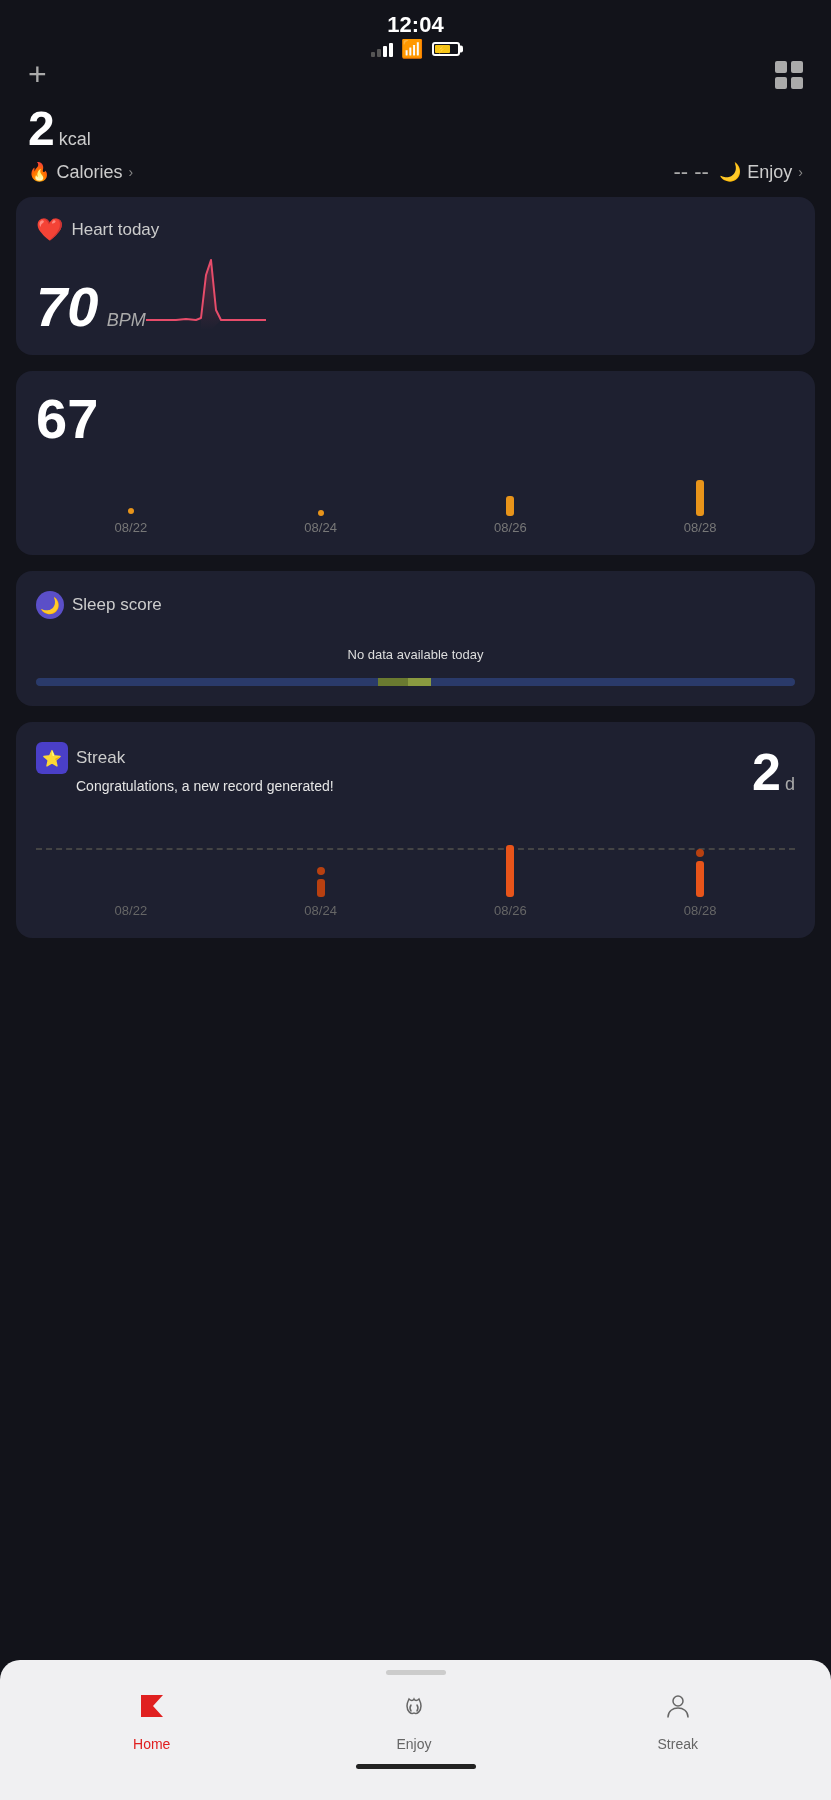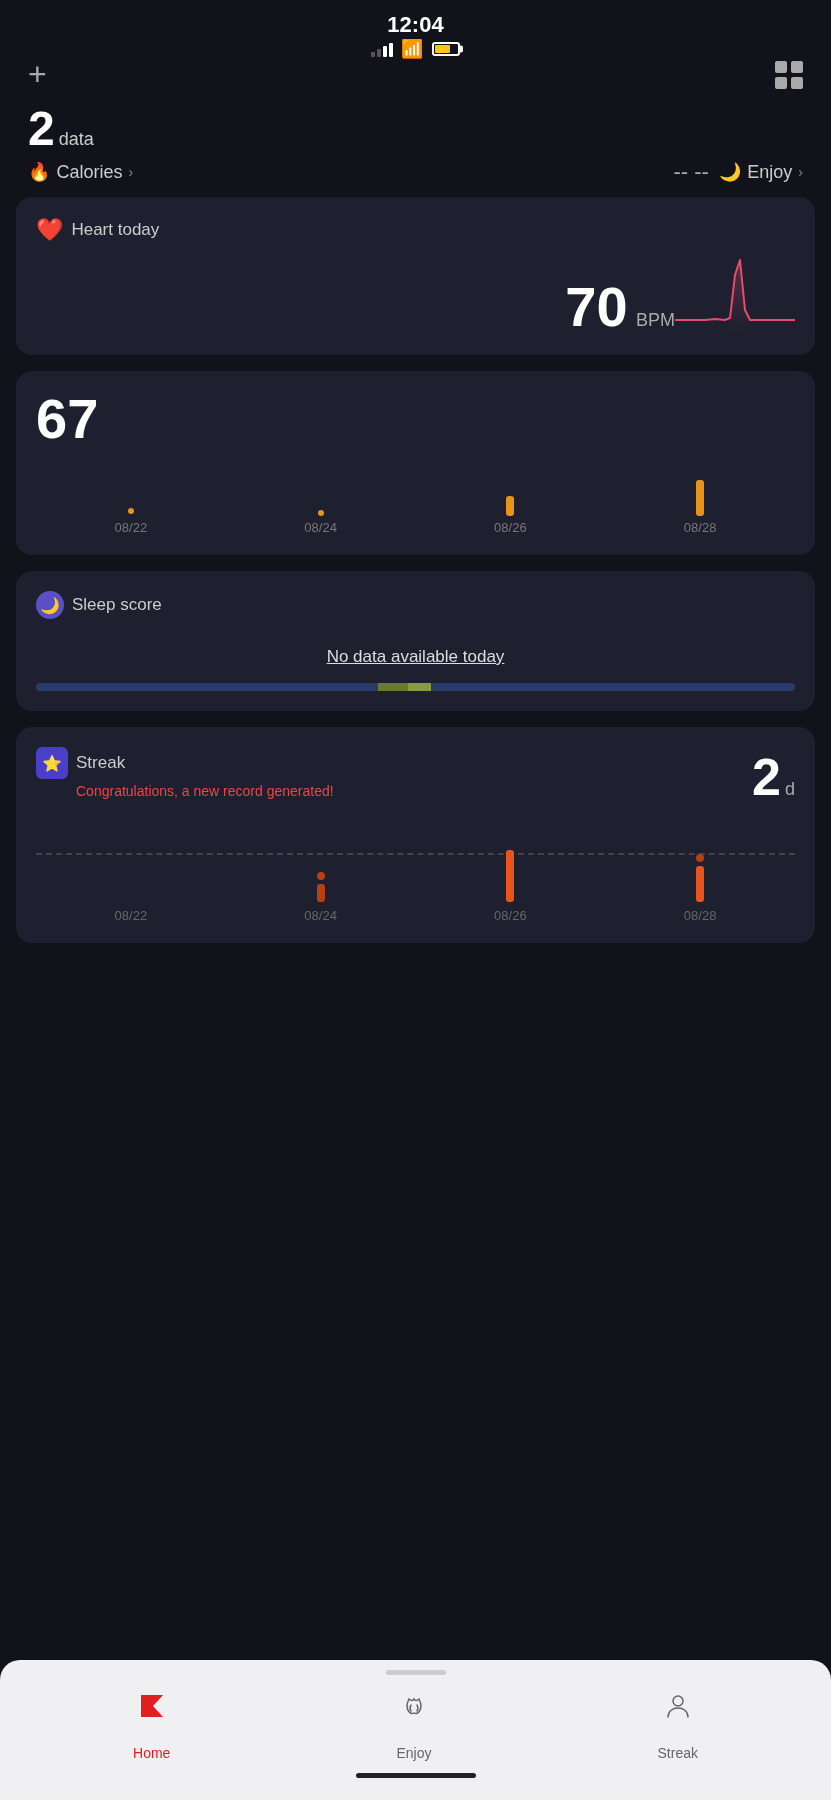--- a/index.html
+++ b/index.html
@@ -182,22 +182,23 @@
       font-weight: 700;
       line-height: 1;
     }
     .heart-unit {
       font-size: 18px;
       color: #aaa;
       margin-left: 4px;
     }
     .heart-rate-content {
       display: flex;
-      justify-content: flex-end;
+      justify-content: flex-start;
       align-items: flex-end;
+      font-style: italic;
     }
     .heart-chart {
       width: 120px;
       height: 80px;
     }
 
     
     .heart-icon {
       color: #e74c6a;
       font-size: 22px;
@@ -249,24 +250,23 @@
       height: 28px;
       background: #5b4fc8;
       border-radius: 50%;
       display: flex;
       align-items: center;
       justify-content: center;
       font-size: 14px;
     }
     .no-data-text {
       text-align: center;
-      font-size: 17px;
+      font-size: 13px;
       color: #ddd;
       padding: 16px 0 12px;
-      text-decoration: underline;
     }
     .sleep-bar-container {
       height: 8px;
       background: #2a3555;
       border-radius: 4px;
       overflow: hidden;
       position: relative;
       margin-top: 4px;
     }
     .sleep-bar-segment {
@@ -305,21 +305,21 @@
       align-items: center;
       justify-content: center;
       font-size: 16px;
     }
     .streak-title {
       font-size: 17px;
       color: #ccc;
     }
     .streak-subtitle {
       font-size: 14px;
-      color: #ef4444;
+      color: #e5e5e5;
       margin-left: 40px;
     }
     .streak-value-row {
       display: flex;
       align-items: baseline;
       gap: 4px;
     }
     .streak-value {
       font-size: 52px;
       font-weight: 700;
@@ -389,21 +389,21 @@
     .bottom-nav {
       display: flex;
       justify-content: space-around;
       align-items: center;
       padding: 16px 20px 12px;
     }
     .nav-item {
       display: flex;
       flex-direction: column;
       align-items: center;
-      gap: 17px;
+      gap: 8px;
       cursor: pointer;
       text-align: right;
     }
     .nav-icon {
       font-size: 28px;
     }
     .nav-label {
       font-size: 14px;
     }
     .nav-item.active .nav-icon { color: #e02020; }
@@ -458,21 +458,21 @@
     <div class="grid-dot"></div>
     <div class="grid-dot"></div>
   </div>
 </div>
 
 <div class="content-area">
 
   <div class="header-section">
     <div class="calorie-row">
       <span class="calorie-num">2</span>
-      <span class="calorie-unit">data</span>
+      <span class="calorie-unit">kcal</span>
     </div>
     <div class="metrics-row">
       <div class="metric-link">
         <span class="flame-icon">🔥</span>
         <span>Calories</span>
         <span class="chevron">›</span>
       </div>
       <div class="metric-link">
         <span class="sleep-dashes">-- --</span>
         <span class="moon-icon">🌙</span>

